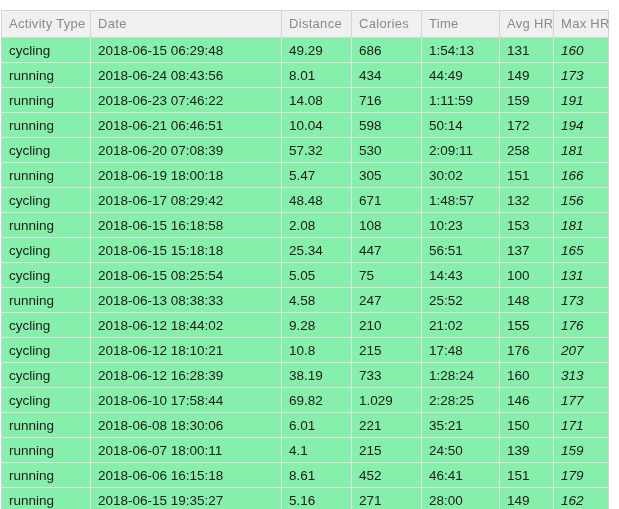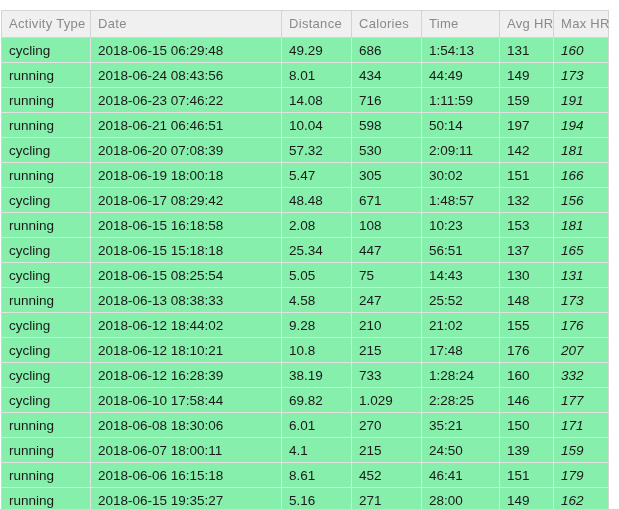--- a/index.html
+++ b/index.html
@@ -119,30 +119,30 @@
           <td>1:11:59</td>
           <td>159</td>
           <td>191</td>
         </tr>
         <tr>
           <td>running</td>
           <td>2018-06-21 06:46:51</td>
           <td>10.04</td>
           <td>598</td>
           <td>50:14</td>
-          <td>197</td>
+          <td>172</td>
           <td>194</td>
         </tr>
         <tr>
           <td>cycling</td>
           <td>2018-06-20 07:08:39</td>
           <td>57.32</td>
           <td>530</td>
           <td>2:09:11</td>
-          <td>142</td>
+          <td>258</td>
           <td>181</td>
         </tr>
         <tr>
           <td>running</td>
           <td>2018-06-19 18:00:18</td>
           <td>5.47</td>
           <td>305</td>
           <td>30:02</td>
           <td>151</td>
           <td>166</td>
@@ -173,21 +173,21 @@
           <td>56:51</td>
           <td>137</td>
           <td>165</td>
         </tr>
         <tr>
           <td>cycling</td>
           <td>2018-06-15 08:25:54</td>
           <td>5.05</td>
           <td>75</td>
           <td>14:43</td>
-          <td>130</td>
+          <td>100</td>
           <td>131</td>
         </tr>
         <tr>
           <td>running</td>
           <td>2018-06-13 08:38:33</td>
           <td>4.58</td>
           <td>247</td>
           <td>25:52</td>
           <td>148</td>
           <td>173</td>
@@ -210,36 +210,36 @@
           <td>176</td>
           <td>207</td>
         </tr>
         <tr>
           <td>cycling</td>
           <td>2018-06-12 16:28:39</td>
           <td>38.19</td>
           <td>733</td>
           <td>1:28:24</td>
           <td>160</td>
-          <td>332</td>
+          <td>313</td>
         </tr>
         <tr>
           <td>cycling</td>
           <td>2018-06-10 17:58:44</td>
           <td>69.82</td>
           <td>1.029</td>
           <td>2:28:25</td>
           <td>146</td>
           <td>177</td>
         </tr>
         <tr>
           <td>running</td>
           <td>2018-06-08 18:30:06</td>
           <td>6.01</td>
-          <td>270</td>
+          <td>221</td>
           <td>35:21</td>
           <td>150</td>
           <td>171</td>
         </tr>
         <tr>
           <td>running</td>
           <td>2018-06-07 18:00:11</td>
           <td>4.1</td>
           <td>215</td>
           <td>24:50</td>

